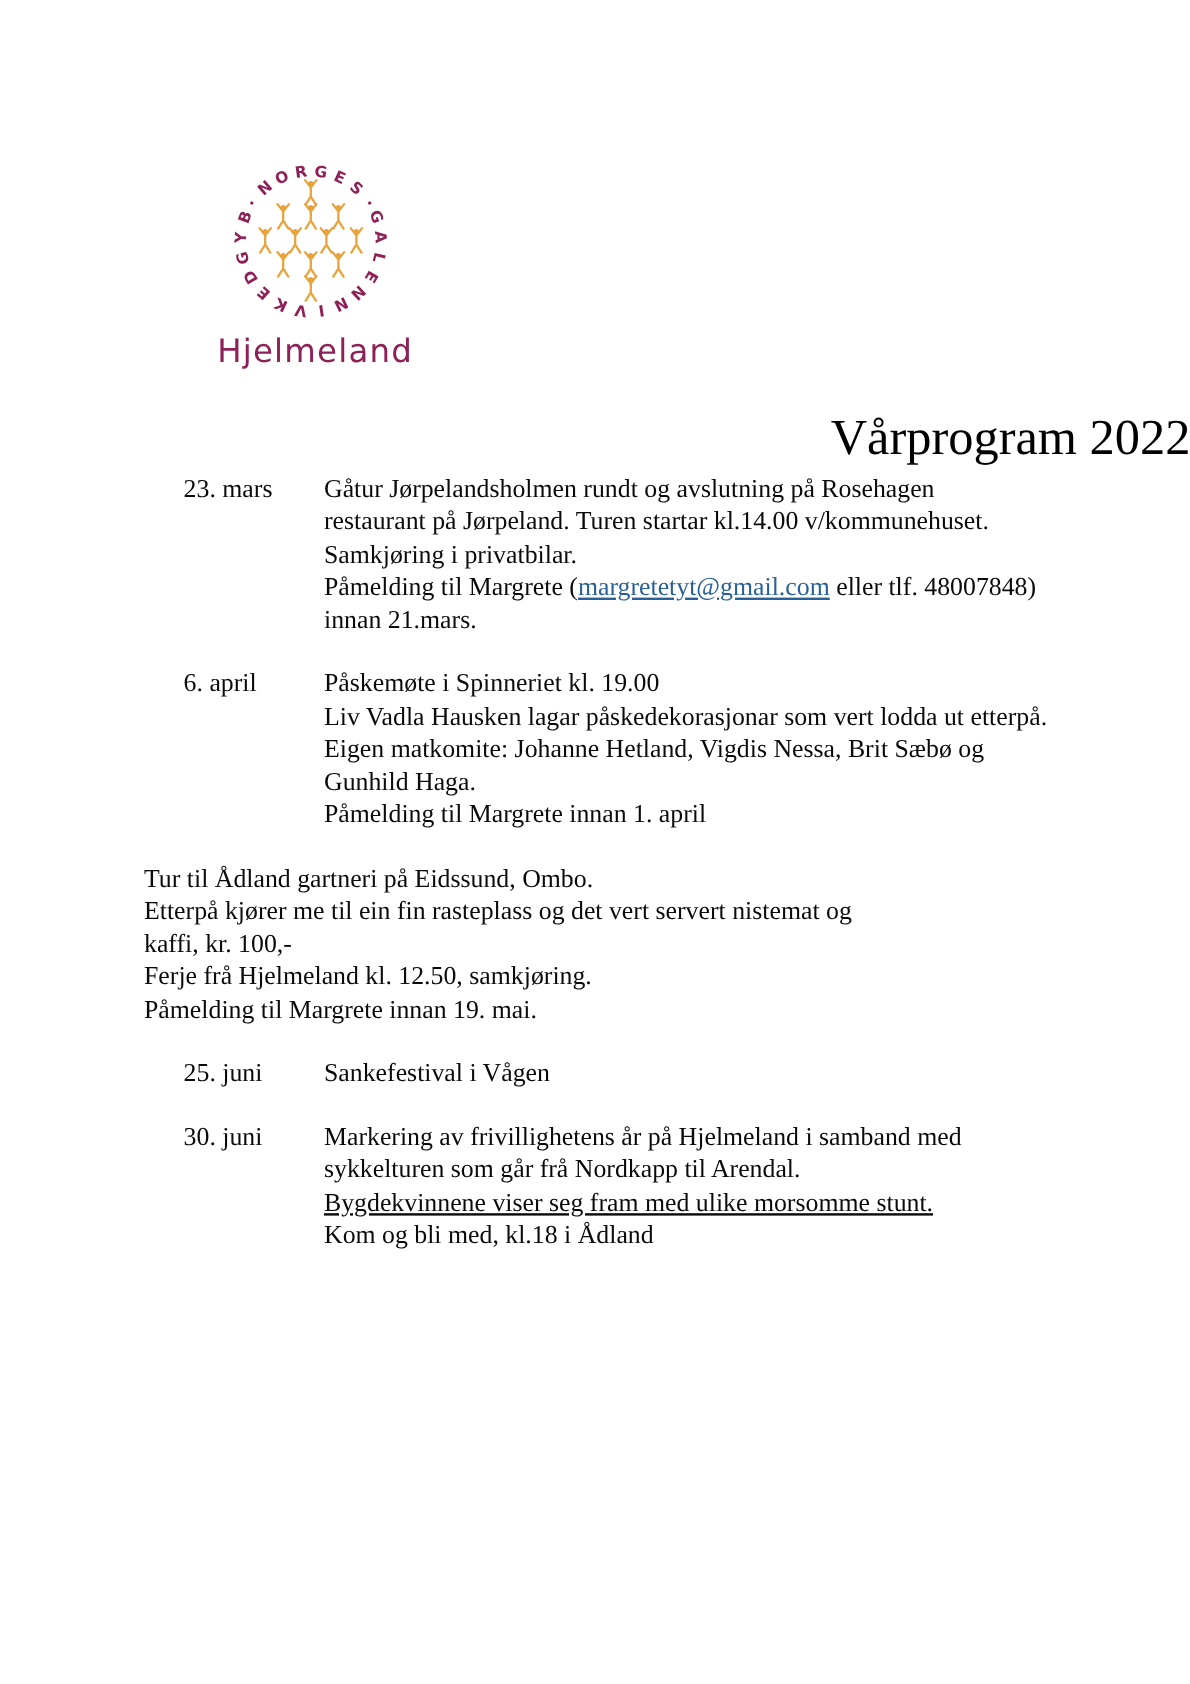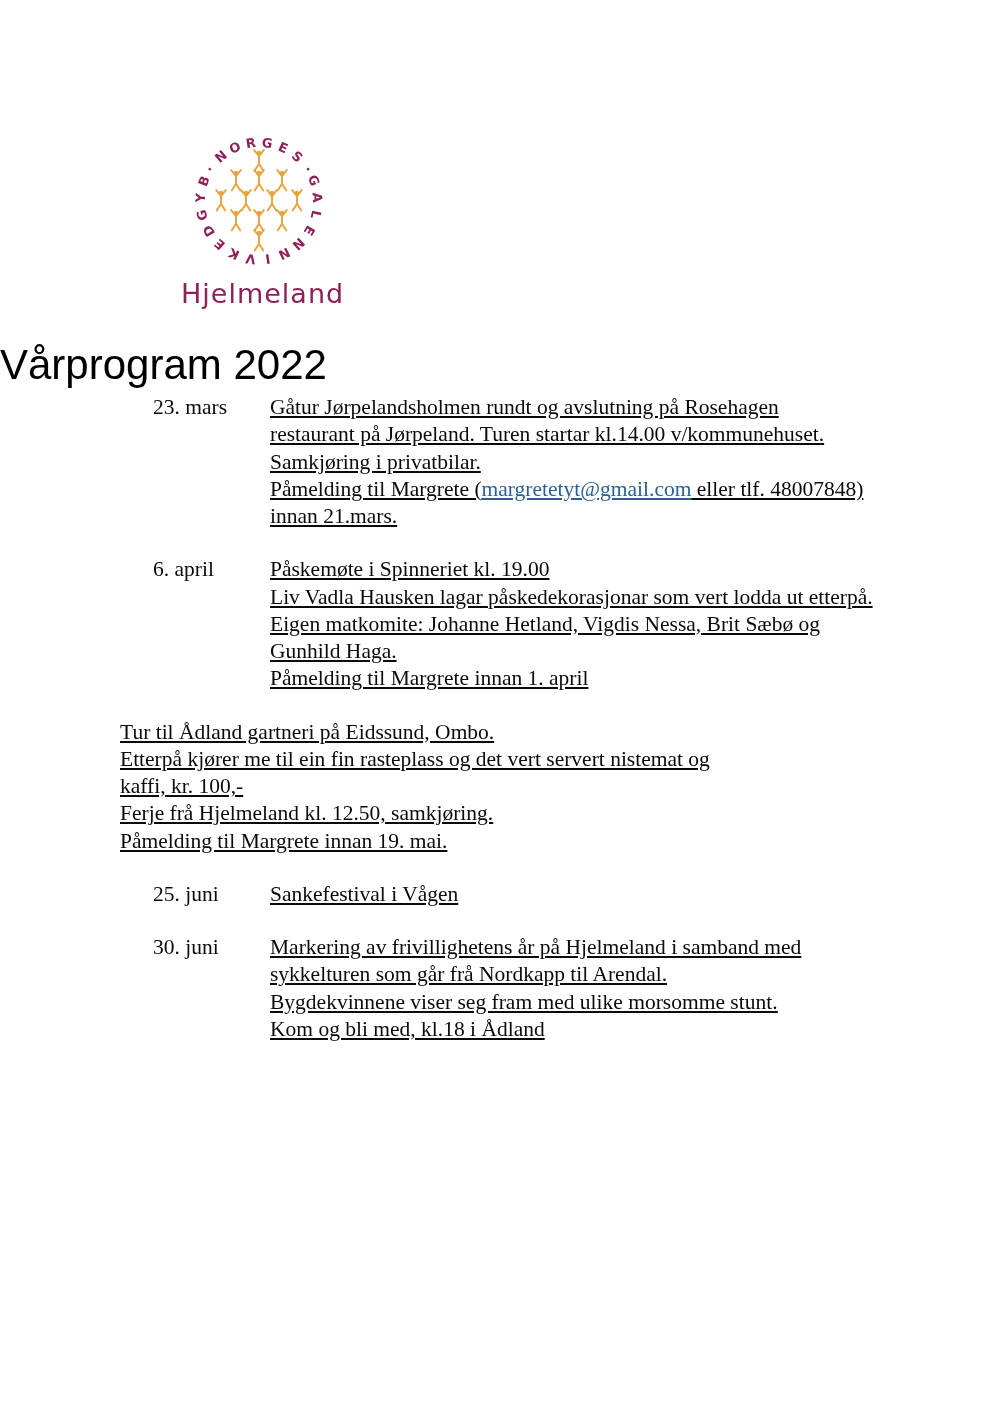--- a/index.html
+++ b/index.html
@@ -31,33 +31,33 @@
     position:absolute;left:181px;top:266px;
     font-family:"DejaVu Sans",sans-serif;
     font-size:27px;
     letter-spacing:1px;
     color:var(--maroon);
     margin-top:12px;
   }
   
   .doc-title{
     position:absolute;top:341px;left:0;width:100%;
-    margin:0;text-align:left;
+    margin:0;text-align:right;
     font-size:42px;font-weight:400;
-    font-family:Liberation Sans, sans-serif;
+    font-family:Liberation Serif, serif;
     color:#000;
   }
   
   .events{
     position:absolute;left:120px;top:394px;right:40px;
     font-size:21.5px;line-height:27.25px;
   }
   .event{display:flex;margin-bottom:26px;}
   .event-date{flex:0 0 117px;width:117px;margin-left:33px;}
-  .event-body{flex:1;text-decoration:underline;}
+  .event-body{flex:1;}
   .email-link{color:var(--link);text-decoration:underline;cursor:pointer;}
   .u{text-decoration:underline;}
 </style>
 </head>
 <body>
 
 <div class="page">
 
   <svg class="logo-emblem" id="logo-svg" width="150" height="150" viewBox="-75 -75 150 150">
     <g id="ring-text">

